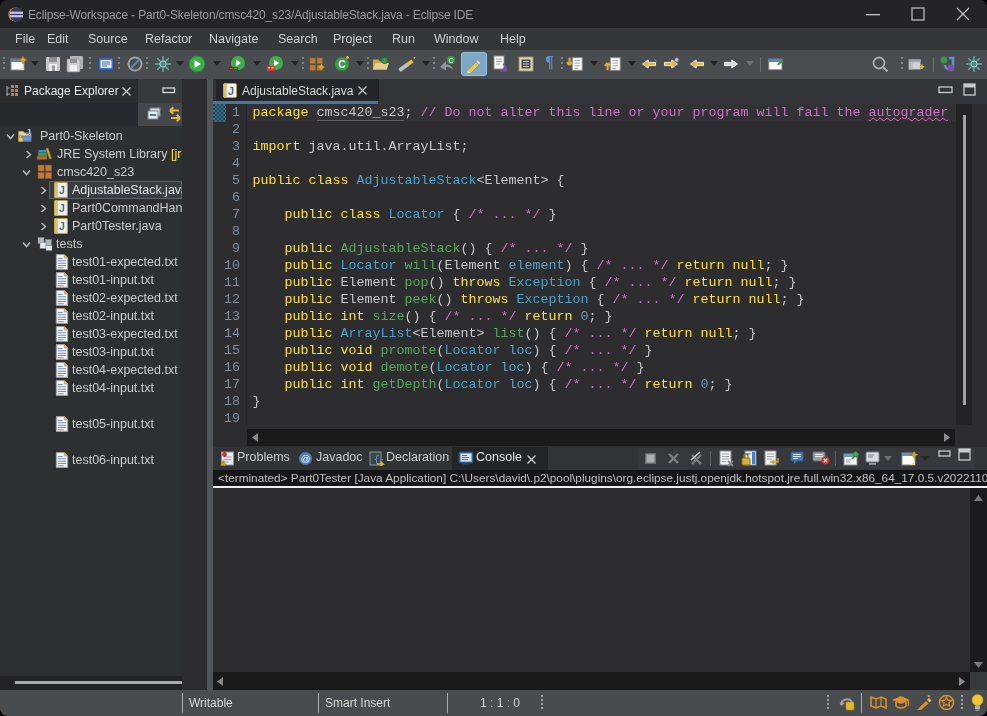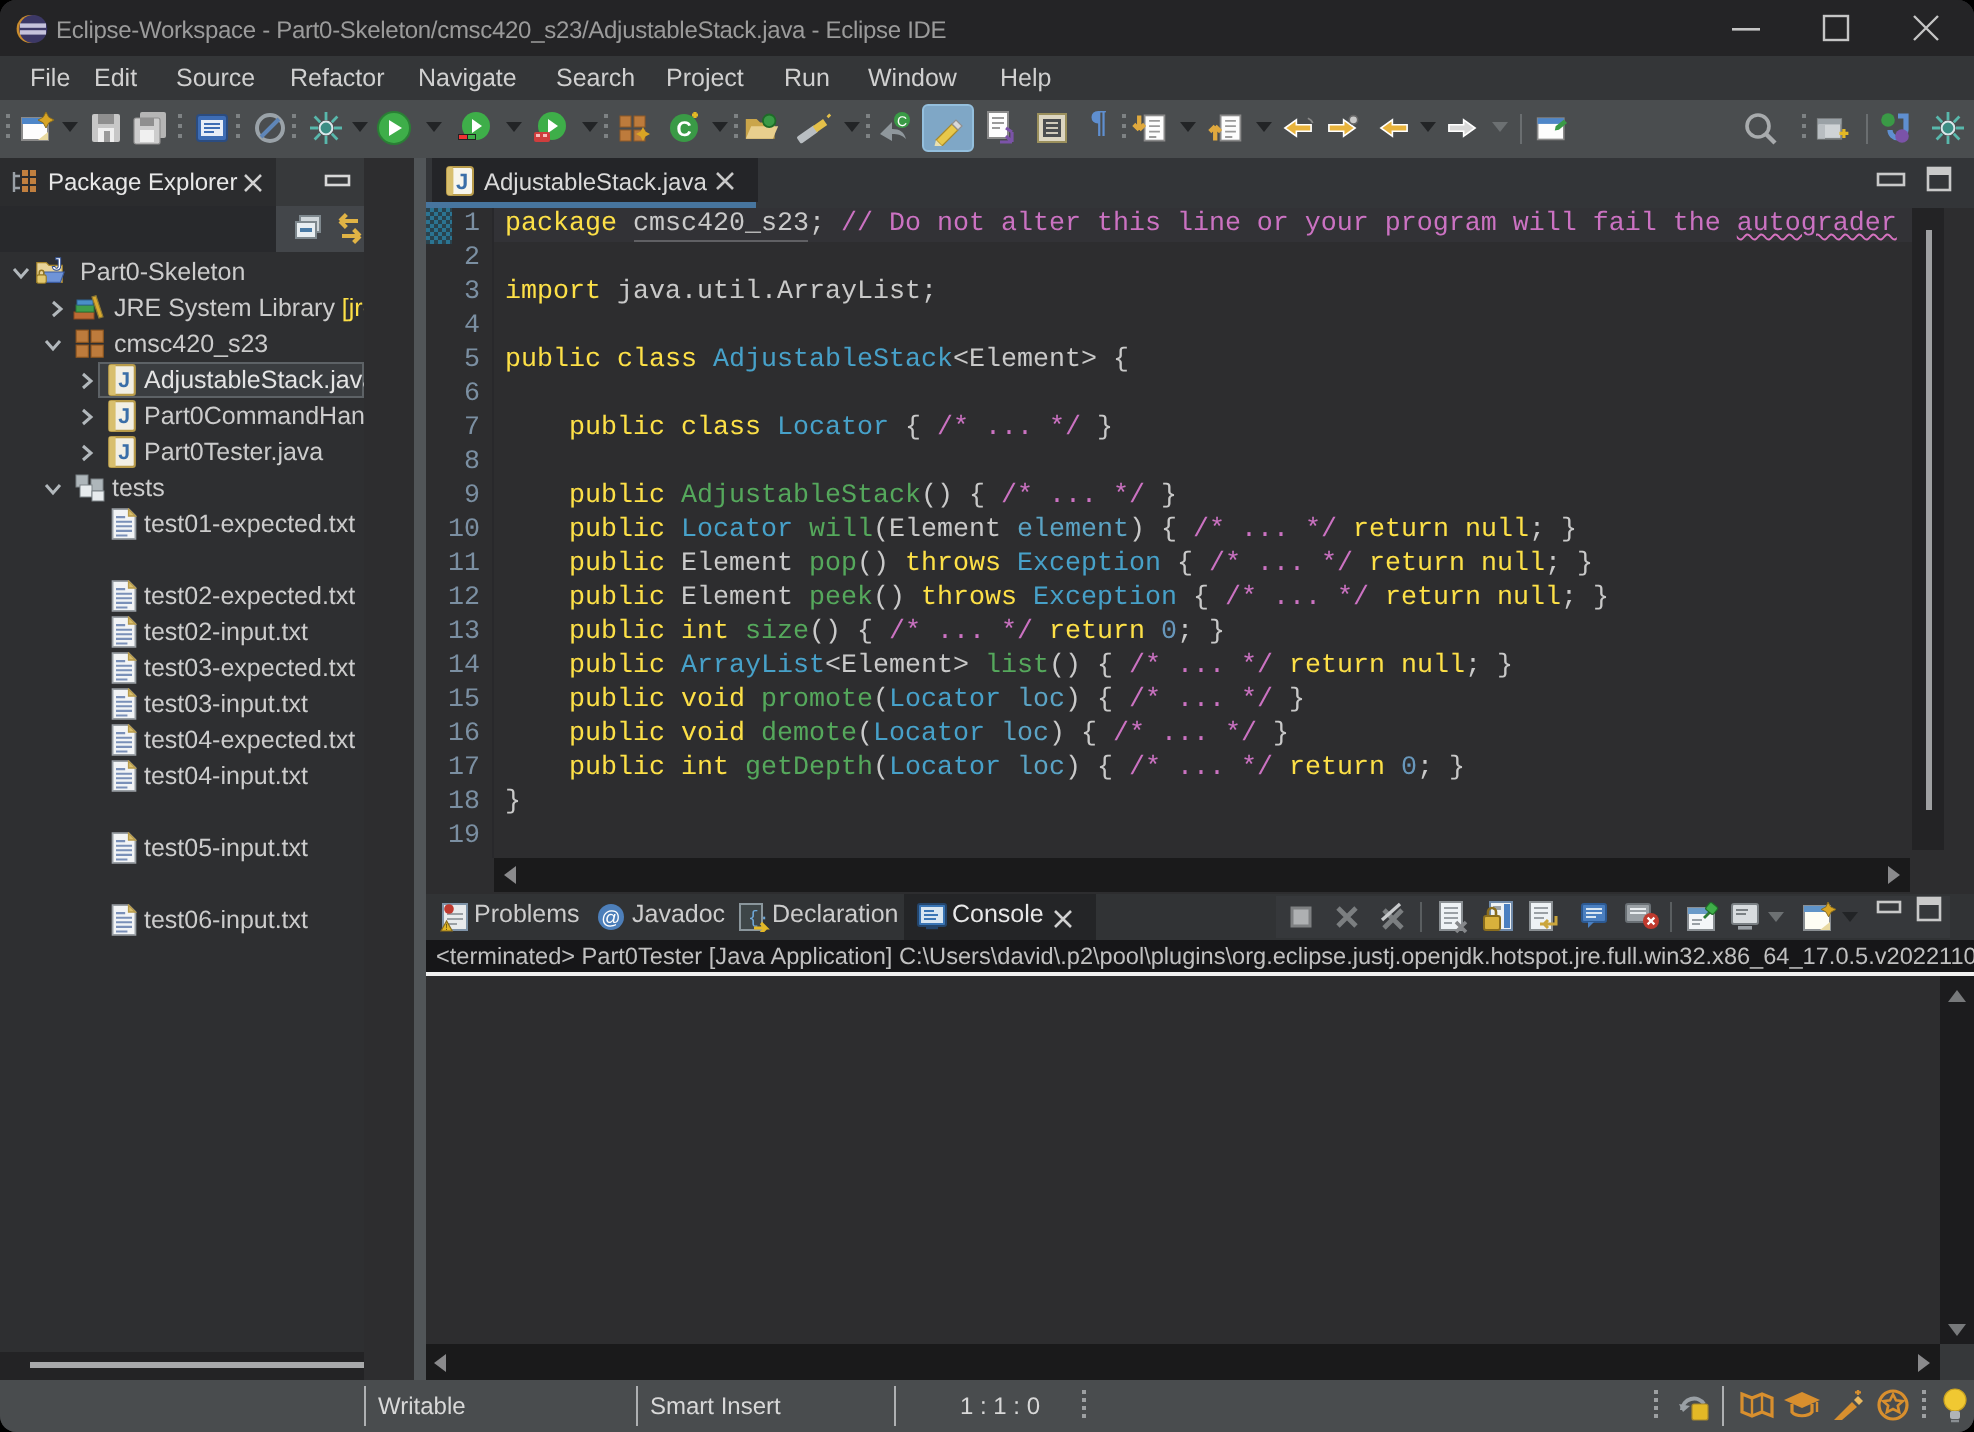--- a/index.html
+++ b/index.html
@@ -425,20 +425,28 @@
         <span class="lbl" style="left:56px">tests</span>
       </div>
     </div>
       <div class="trow" style="top:174px">
         <svg class="ticon" style="left:54px" width="11" height="14" viewBox="0 0 11 14">
           <path d="M0.5 0.5 h7 l3 3 v10 h-10 Z" fill="#f2f4f6" stroke="#9aa0a5" stroke-width=".8"></path>
           <path d="M7.5 0.5 v3 h3 Z" fill="#d8bf6e" stroke="#b89b4a" stroke-width=".6"></path>
           <path d="M2 4 h4 M2 6 h7 M2 8 h7 M2 10 h7 M2 12 h5" stroke="#7a90b8" stroke-width=".9"></path>
         </svg>
         <span class="lbl" style="left:72px">test01-expected.txt</span>
+      </div>
+      <div class="trow" style="top:192px">
+        <svg class="ticon" style="left:54px" width="11" height="14" viewBox="0 0 11 14">
+          <path d="M0.5 0.5 h7 l3 3 v10 h-10 Z" fill="#f2f4f6" stroke="#9aa0a5" stroke-width=".8"></path>
+          <path d="M7.5 0.5 v3 h3 Z" fill="#d8bf6e" stroke="#b89b4a" stroke-width=".6"></path>
+          <path d="M2 4 h4 M2 6 h7 M2 8 h7 M2 10 h7 M2 12 h5" stroke="#7a90b8" stroke-width=".9"></path>
+        </svg>
+        <span class="lbl" style="left:72px">test01-input.txt</span>
       </div>
       <div class="trow" style="top:210px">
         <svg class="ticon" style="left:54px" width="11" height="14" viewBox="0 0 11 14">
           <path d="M0.5 0.5 h7 l3 3 v10 h-10 Z" fill="#f2f4f6" stroke="#9aa0a5" stroke-width=".8"></path>
           <path d="M7.5 0.5 v3 h3 Z" fill="#d8bf6e" stroke="#b89b4a" stroke-width=".6"></path>
           <path d="M2 4 h4 M2 6 h7 M2 8 h7 M2 10 h7 M2 12 h5" stroke="#7a90b8" stroke-width=".9"></path>
         </svg>
         <span class="lbl" style="left:72px">test02-expected.txt</span>
       </div>
       <div class="trow" style="top:228px">

